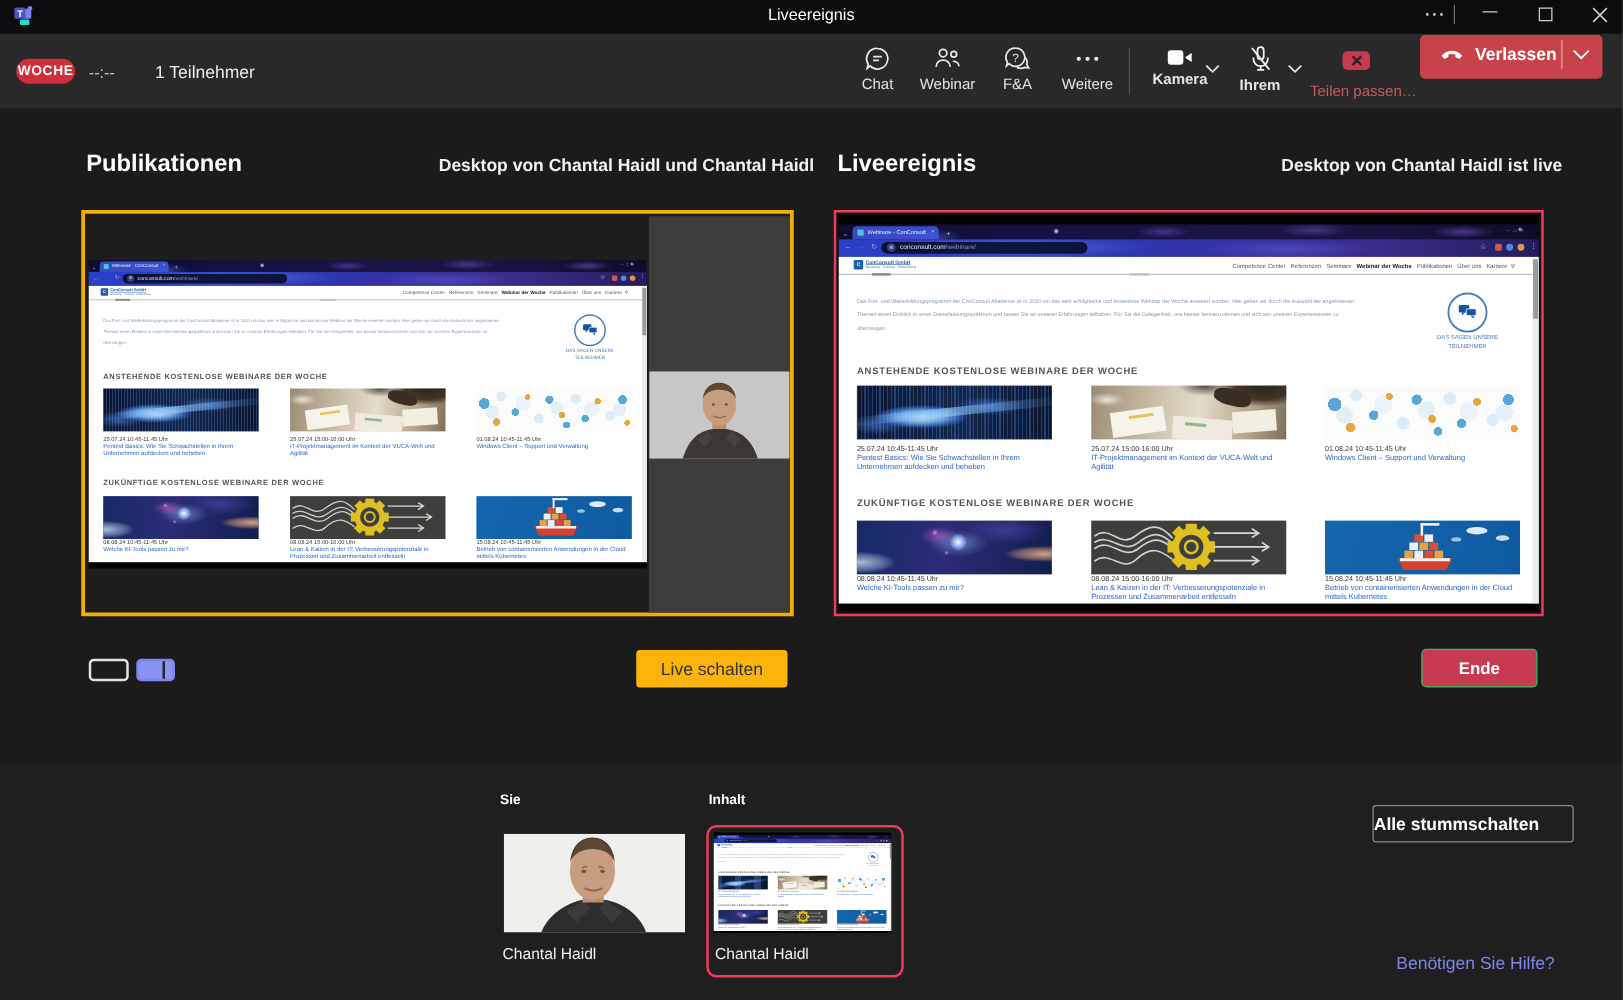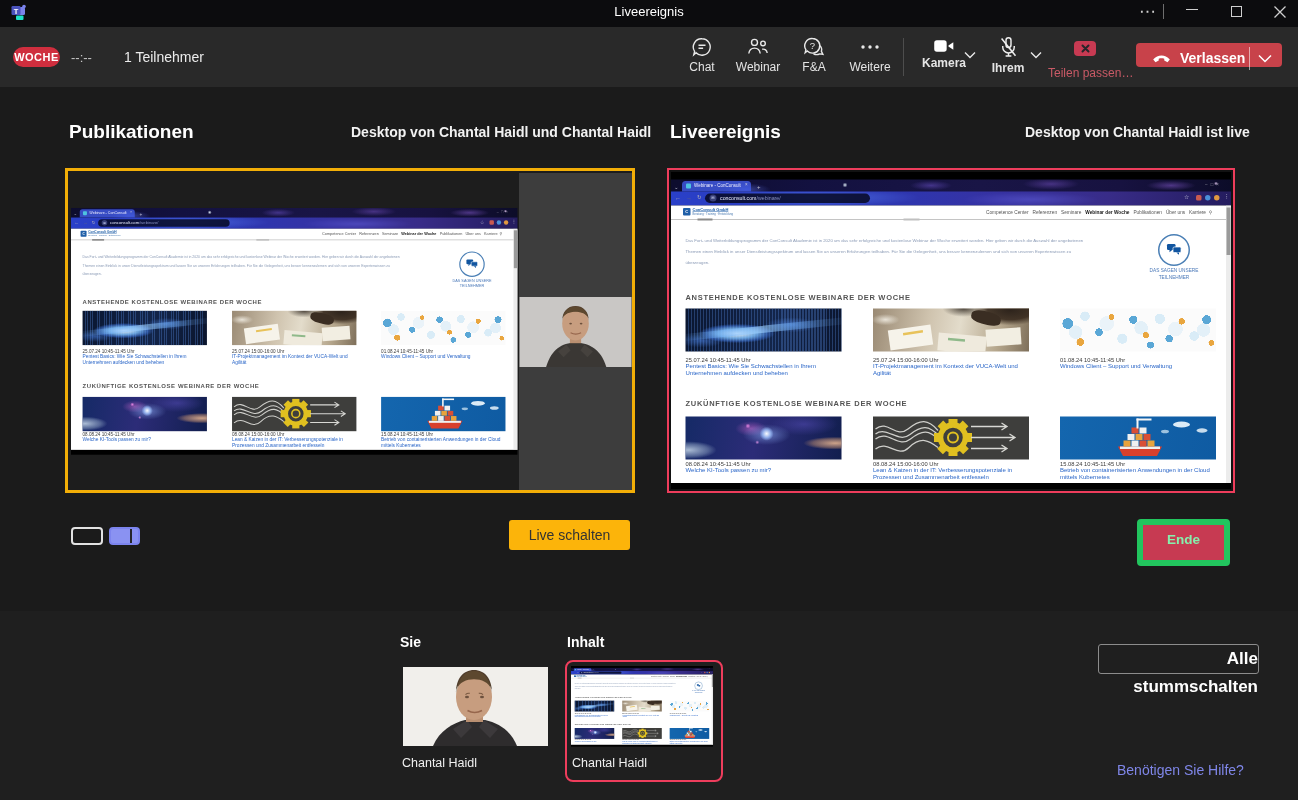--- a/index.html
+++ b/index.html
@@ -21,21 +21,21 @@
   #main { position:absolute; left:0; top:87px; width:1298px; height:524px; background:#1b1b1b; }
   h2.sec { position:absolute; color:#fff; font-size:19px; font-weight:bold; }
   .subhead { position:absolute; color:#f2f2f2; font-size:14px; font-weight:bold; }
   #lbox { position:absolute; left:65px; top:168px; width:570px; height:325px;
     border:3px solid #f2ae07; background:#1d1d1d; }
   #rbox { position:absolute; left:667px; top:168px; width:568px; height:325px;
     border:2px solid #ee3d5c; background:#121212; }
   #graypanel { position:absolute; left:519px; top:173px; width:113px; height:317px; background:#3d3d3d; }
   
   #bottom { position:absolute; left:0; top:611px; width:1298px; height:189px; background:#1f1f1f; }
-  .blabel { position:absolute; color:#fff; font-size:14px; font-weight:bold;text-align:center; }
+  .blabel { position:absolute; color:#fff; font-size:11px; font-weight:bold;text-align:center; }
   .bname { position:absolute; color:#f0f0f0; font-size:12.5px; }
   
   .shot { position:absolute; width:1120px; height:634px; transform-origin:0 0; background:#000; }
   .sh-gal { position:absolute; left:0; top:15px; width:1120px; height:52px;
     background:
       radial-gradient(circle 5px at 348px 11px, rgba(230,245,255,.95), transparent 100%),
       radial-gradient(ellipse 70px 18px at 150px 20px, rgba(95,115,240,.5), transparent 70%),
       radial-gradient(ellipse 60px 14px at 520px 12px, rgba(120,90,220,.45), transparent 70%),
       radial-gradient(ellipse 80px 16px at 760px 9px, rgba(140,95,225,.4), transparent 70%),
       radial-gradient(ellipse 70px 14px at 1000px 12px, rgba(150,100,230,.45), transparent 70%),
@@ -142,21 +142,21 @@
     <path d="M2 1.5l5 5 5-5"></path>
   </svg>
 
   <div class="abs" style="left:1074px;top:14px;width:22px;height:15px;background:#c73a52;border-radius:4px">
     <svg style="display:block;margin:3.2px auto" width="9" height="9" viewBox="0 0 9 9" stroke="#26262a" stroke-width="2" stroke-linecap="round">
       <path d="M1.5 1.5l6 6M7.5 1.5l-6 6"></path>
     </svg>
   </div>
   <div class="abs" style="left:1048px;top:39px;color:#c95a66;font-size:12px">Teilen passen…</div>
 
-  <div class="abs" style="left:1136px;top:16px;width:146px;height:24px;background:#c8424a;border-radius:4px">
+  <div class="abs" style="left:1136px;top:1px;width:146px;height:35px;background:#c8424a;border-radius:4px">
     <svg class="abs" style="left:16px;top:10px" width="19" height="10" viewBox="0 0 24 13" fill="#fff">
       <path d="M1.2 8.6c6-7 15.6-7 21.6 0l-3 3.3-4.2-2V7.4c-2.2-.7-5-.7-7.2 0v2.5l-4.2 2z"></path>
     </svg>
     <div class="abs" style="left:44px;top:7px;color:#fff;font-size:14px;font-weight:bold">Verlassen</div>
     <div class="abs" style="left:113px;top:4px;width:1px;height:23px;background:rgba(255,255,255,.55)"></div>
     <svg class="abs" style="left:121px;top:11px" width="16" height="9" viewBox="0 0 16 9" fill="none" stroke="#fff" stroke-width="1.5">
       <path d="M2 1.5l6 6 6-6"></path>
     </svg>
   </div>
 </div>
@@ -183,21 +183,21 @@
   <ellipse cx="73" cy="38" rx="1.9" ry="1.3" fill="#5d4433" opacity=".85"></ellipse>
   <ellipse cx="88" cy="38" rx="1.9" ry="1.3" fill="#5d4433" opacity=".85"></ellipse>
   <path d="M73 51 Q80 55 88 51" stroke="#96664c" stroke-width="1.5" fill="none"></path>
 </svg>
 
 <div class="abs" style="left:71px;top:527px;width:32px;height:18px;border:2px solid #e2e2e2;border-radius:4px"></div>
 <div class="abs" style="left:109px;top:527px;width:31px;height:18px;border:2px solid #7c84ee;border-radius:4px;background:#8a92f2">
   <div class="abs" style="left:19px;top:0;width:2px;height:14px;background:#26262a"></div>
 </div>
 <div class="abs" style="left:509px;top:520px;width:121px;height:30px;background:#fcb40a;border-radius:3px;color:#333;font-size:14px;text-align:center;line-height:30px">Live schalten</div>
-<div class="abs" style="left:1137px;top:519px;width:93px;height:47px;background:#c73a52;border:6px solid #22c55e;border-radius:4px;color:#86efac;font-size:13.5px;font-weight:bold;text-align:center;line-height:29px">Ende</div>
+<div class="abs" style="left:1137px;top:519px;width:93px;height:31px;background:#c73a52;border:1px solid #22c55e;border-radius:4px;color:#ffffff;font-size:13.5px;font-weight:bold;text-align:center;line-height:29px">Ende</div>
 
 <div id="bottom"></div>
 <div class="blabel" style="left:400px;top:634px">Sie</div>
 <div class="blabel" style="left:567px;top:634px">Inhalt</div>
 
 <svg class="abs" style="left:403px;top:667px" width="145" height="79" viewBox="0 0 145 79">
   <rect width="145" height="79" fill="#f1efeb"></rect>
   <path d="M30 79 C36 64 50 56 62 53 L82 53 C96 56 108 64 114 79 Z" fill="#2e2c2d"></path>
   <path d="M50 62 l14 -9 5 7 -11 11 Z" fill="#3c393b"></path>
   <path d="M95 62 l-14 -9 -5 7 11 11 Z" fill="#3c393b"></path>
@@ -208,21 +208,21 @@
   <ellipse cx="64" cy="30" rx="2" ry="1.3" fill="#5d4433" opacity=".85"></ellipse>
   <ellipse cx="79" cy="30" rx="2" ry="1.3" fill="#5d4433" opacity=".85"></ellipse>
   <path d="M62.5 27.6 q1.8 -1.6 4.2 -1.2 M75.8 26.4 q2.4 -.4 4.2 1.2" stroke="#7a5a42" stroke-width="1.1" fill="none"></path>
   <path d="M64.5 43.5 Q71.5 47.5 79 43.5" stroke="#96664c" stroke-width="1.7" fill="none"></path>
 </svg>
 <div class="bname" style="left:402px;top:756px">Chantal Haidl</div>
 
 <div class="abs" style="left:565px;top:660px;width:158px;height:122px;border:2.5px solid #ee3d5c;border-radius:8px"></div>
 <div class="bname" style="left:572px;top:756px">Chantal Haidl</div>
 
-<div class="abs" style="left:1098px;top:644px;width:161px;height:30px;border:1px solid #8c8c8c;border-radius:3px;color:#fff;font-size:17px;font-weight:bold;text-align:right;line-height:28px">Alle stummschalten</div>
+<div class="abs" style="left:1098px;top:644px;width:161px;height:30px;border:1px solid #8c8c8c;border-radius:3px;color:#fff;font-size:14px;font-weight:bold;text-align:left;line-height:28px">Alle stummschalten</div>
 <div class="abs" style="left:1117px;top:762px;color:#7f86e8;font-size:14px">Benötigen Sie Hilfe?</div>
 
 <div class="shot" style="left: 671px; top: 172px; transform: scale(0.5);">
   <div class="sh-gal">
     <div class="abs" style="left:6px;top:8px;color:#aab;font-size:11px">⌄</div>
     <div class="sh-tab">
       <div class="abs" style="left:8px;top:5px;width:10px;height:10px;border-radius:2px;background:#4ec3e0"></div>
       <div class="abs" style="left:24px;top:4px;width:100px;overflow:hidden;white-space:nowrap">Webinare - ConConsult</div>
       <div class="abs" style="left:126px;top:2px;color:#ccd">×</div>
     </div>

